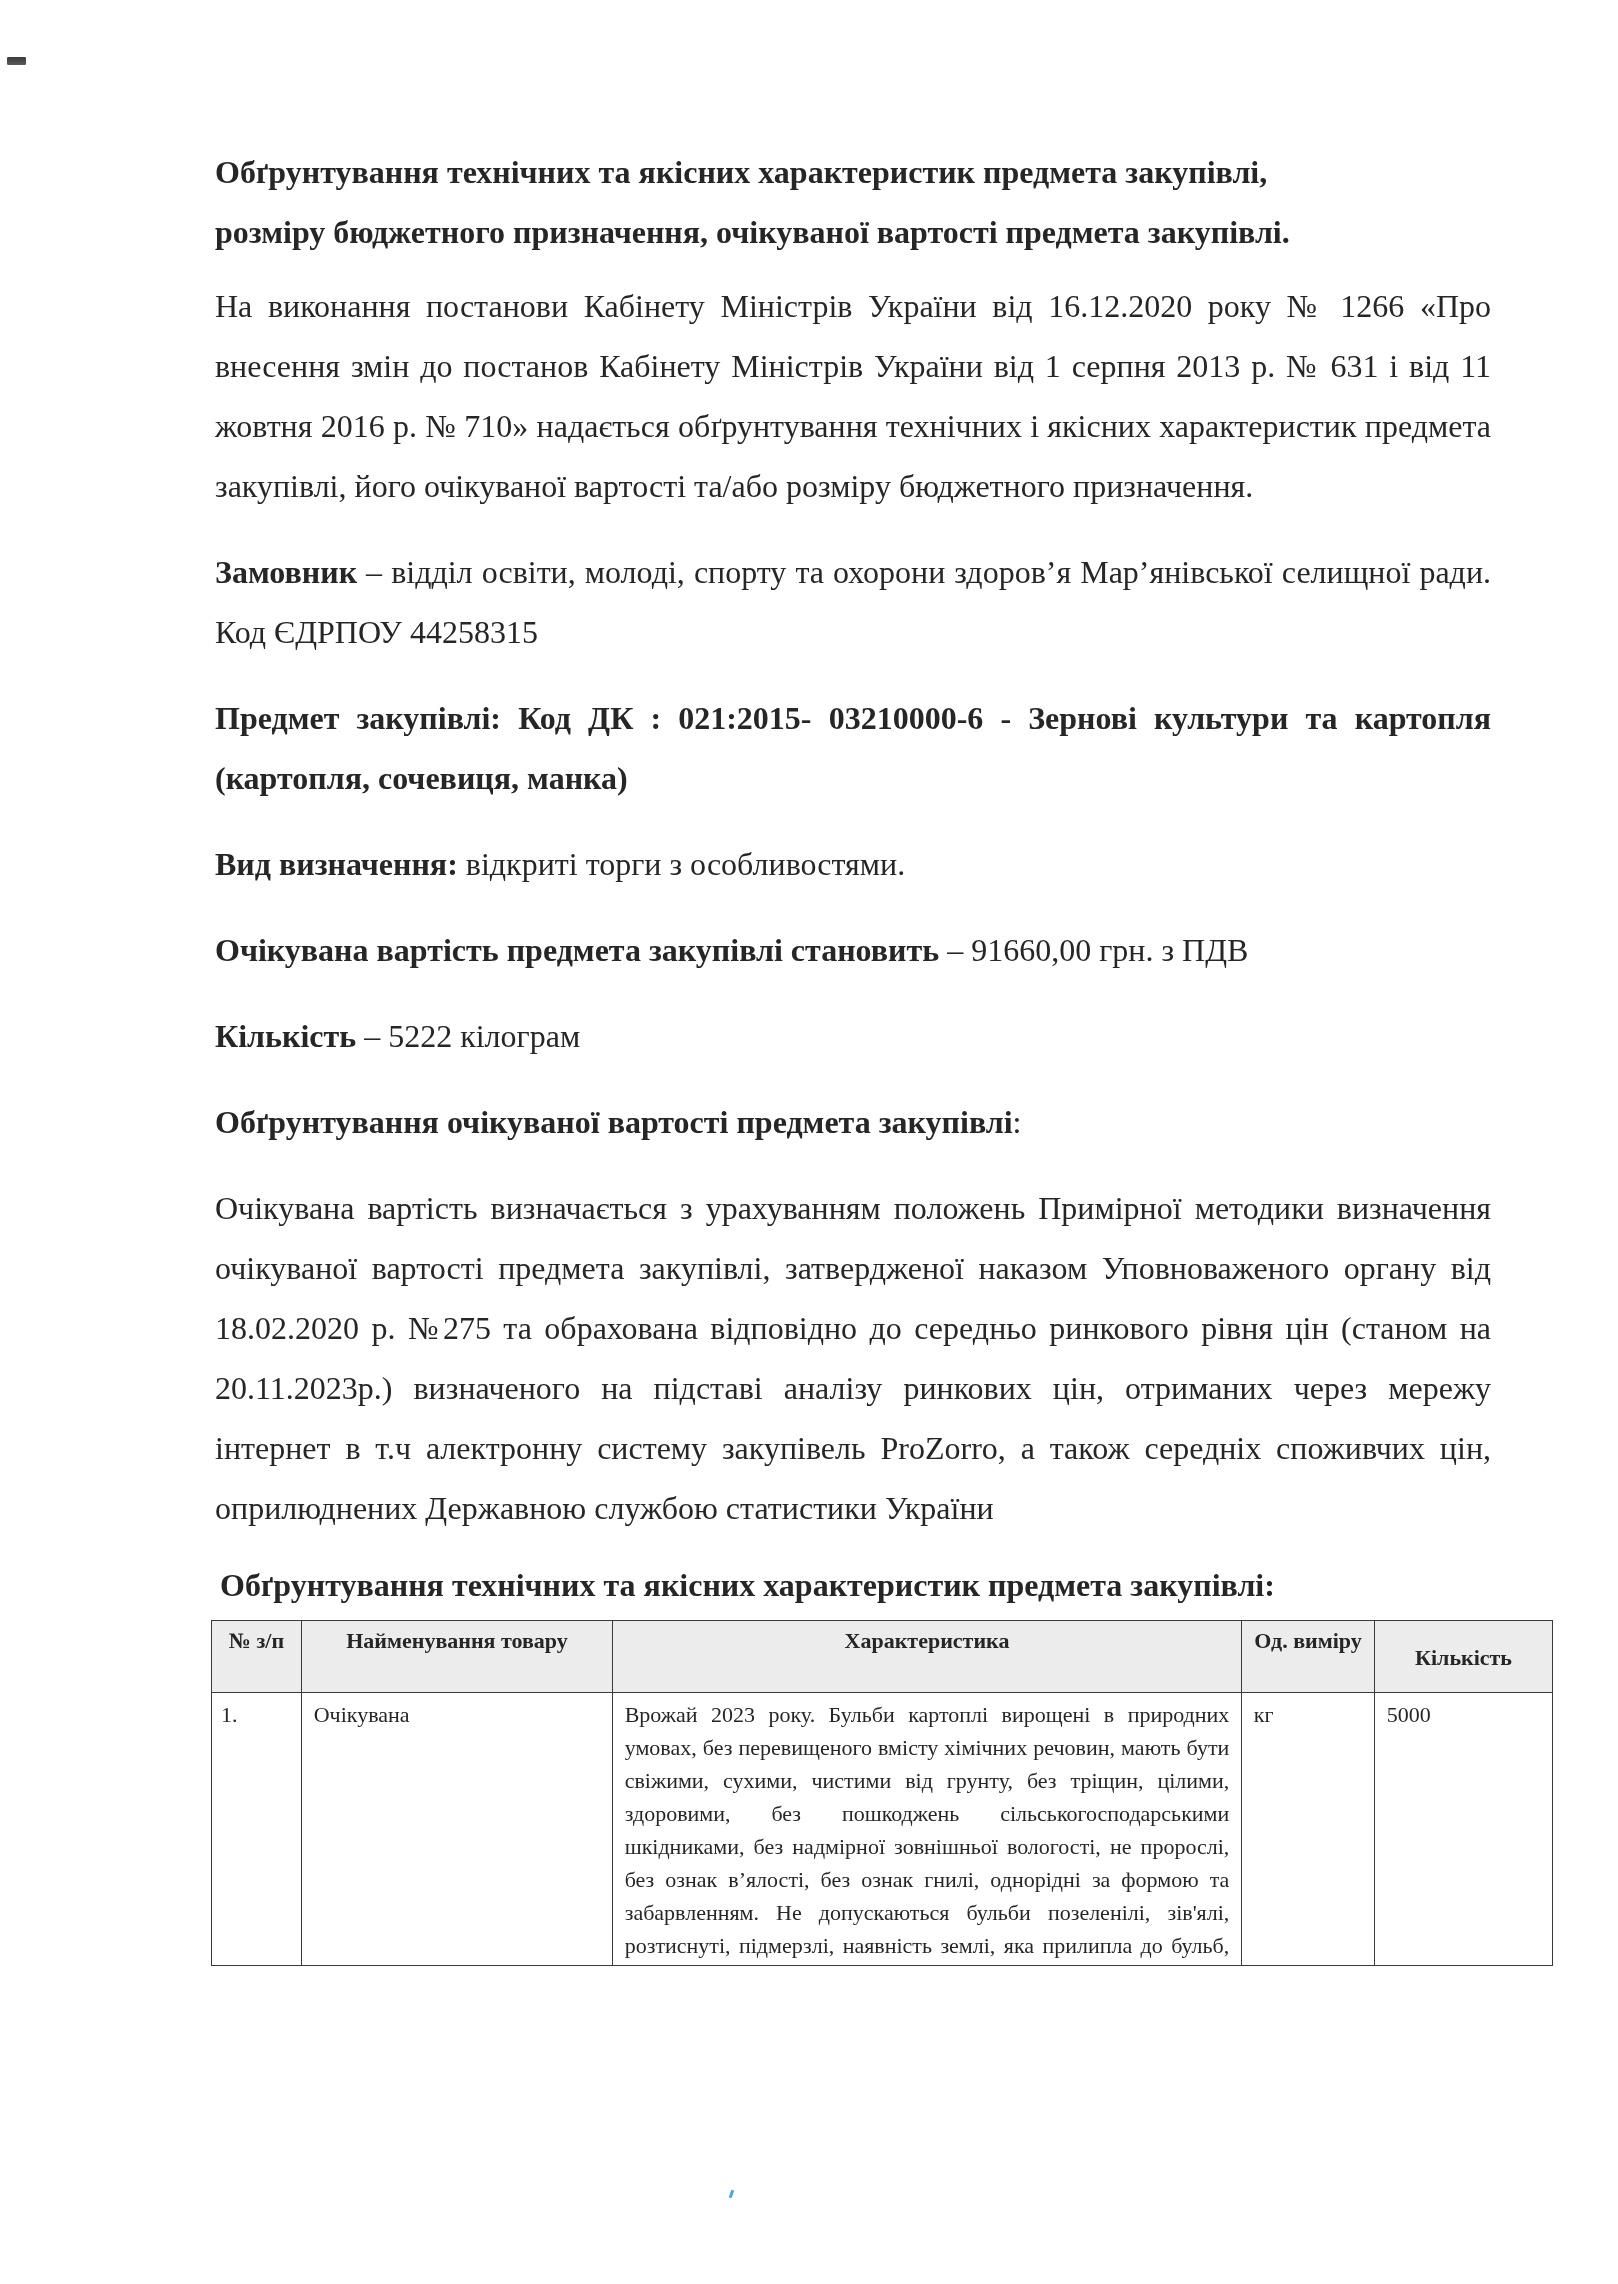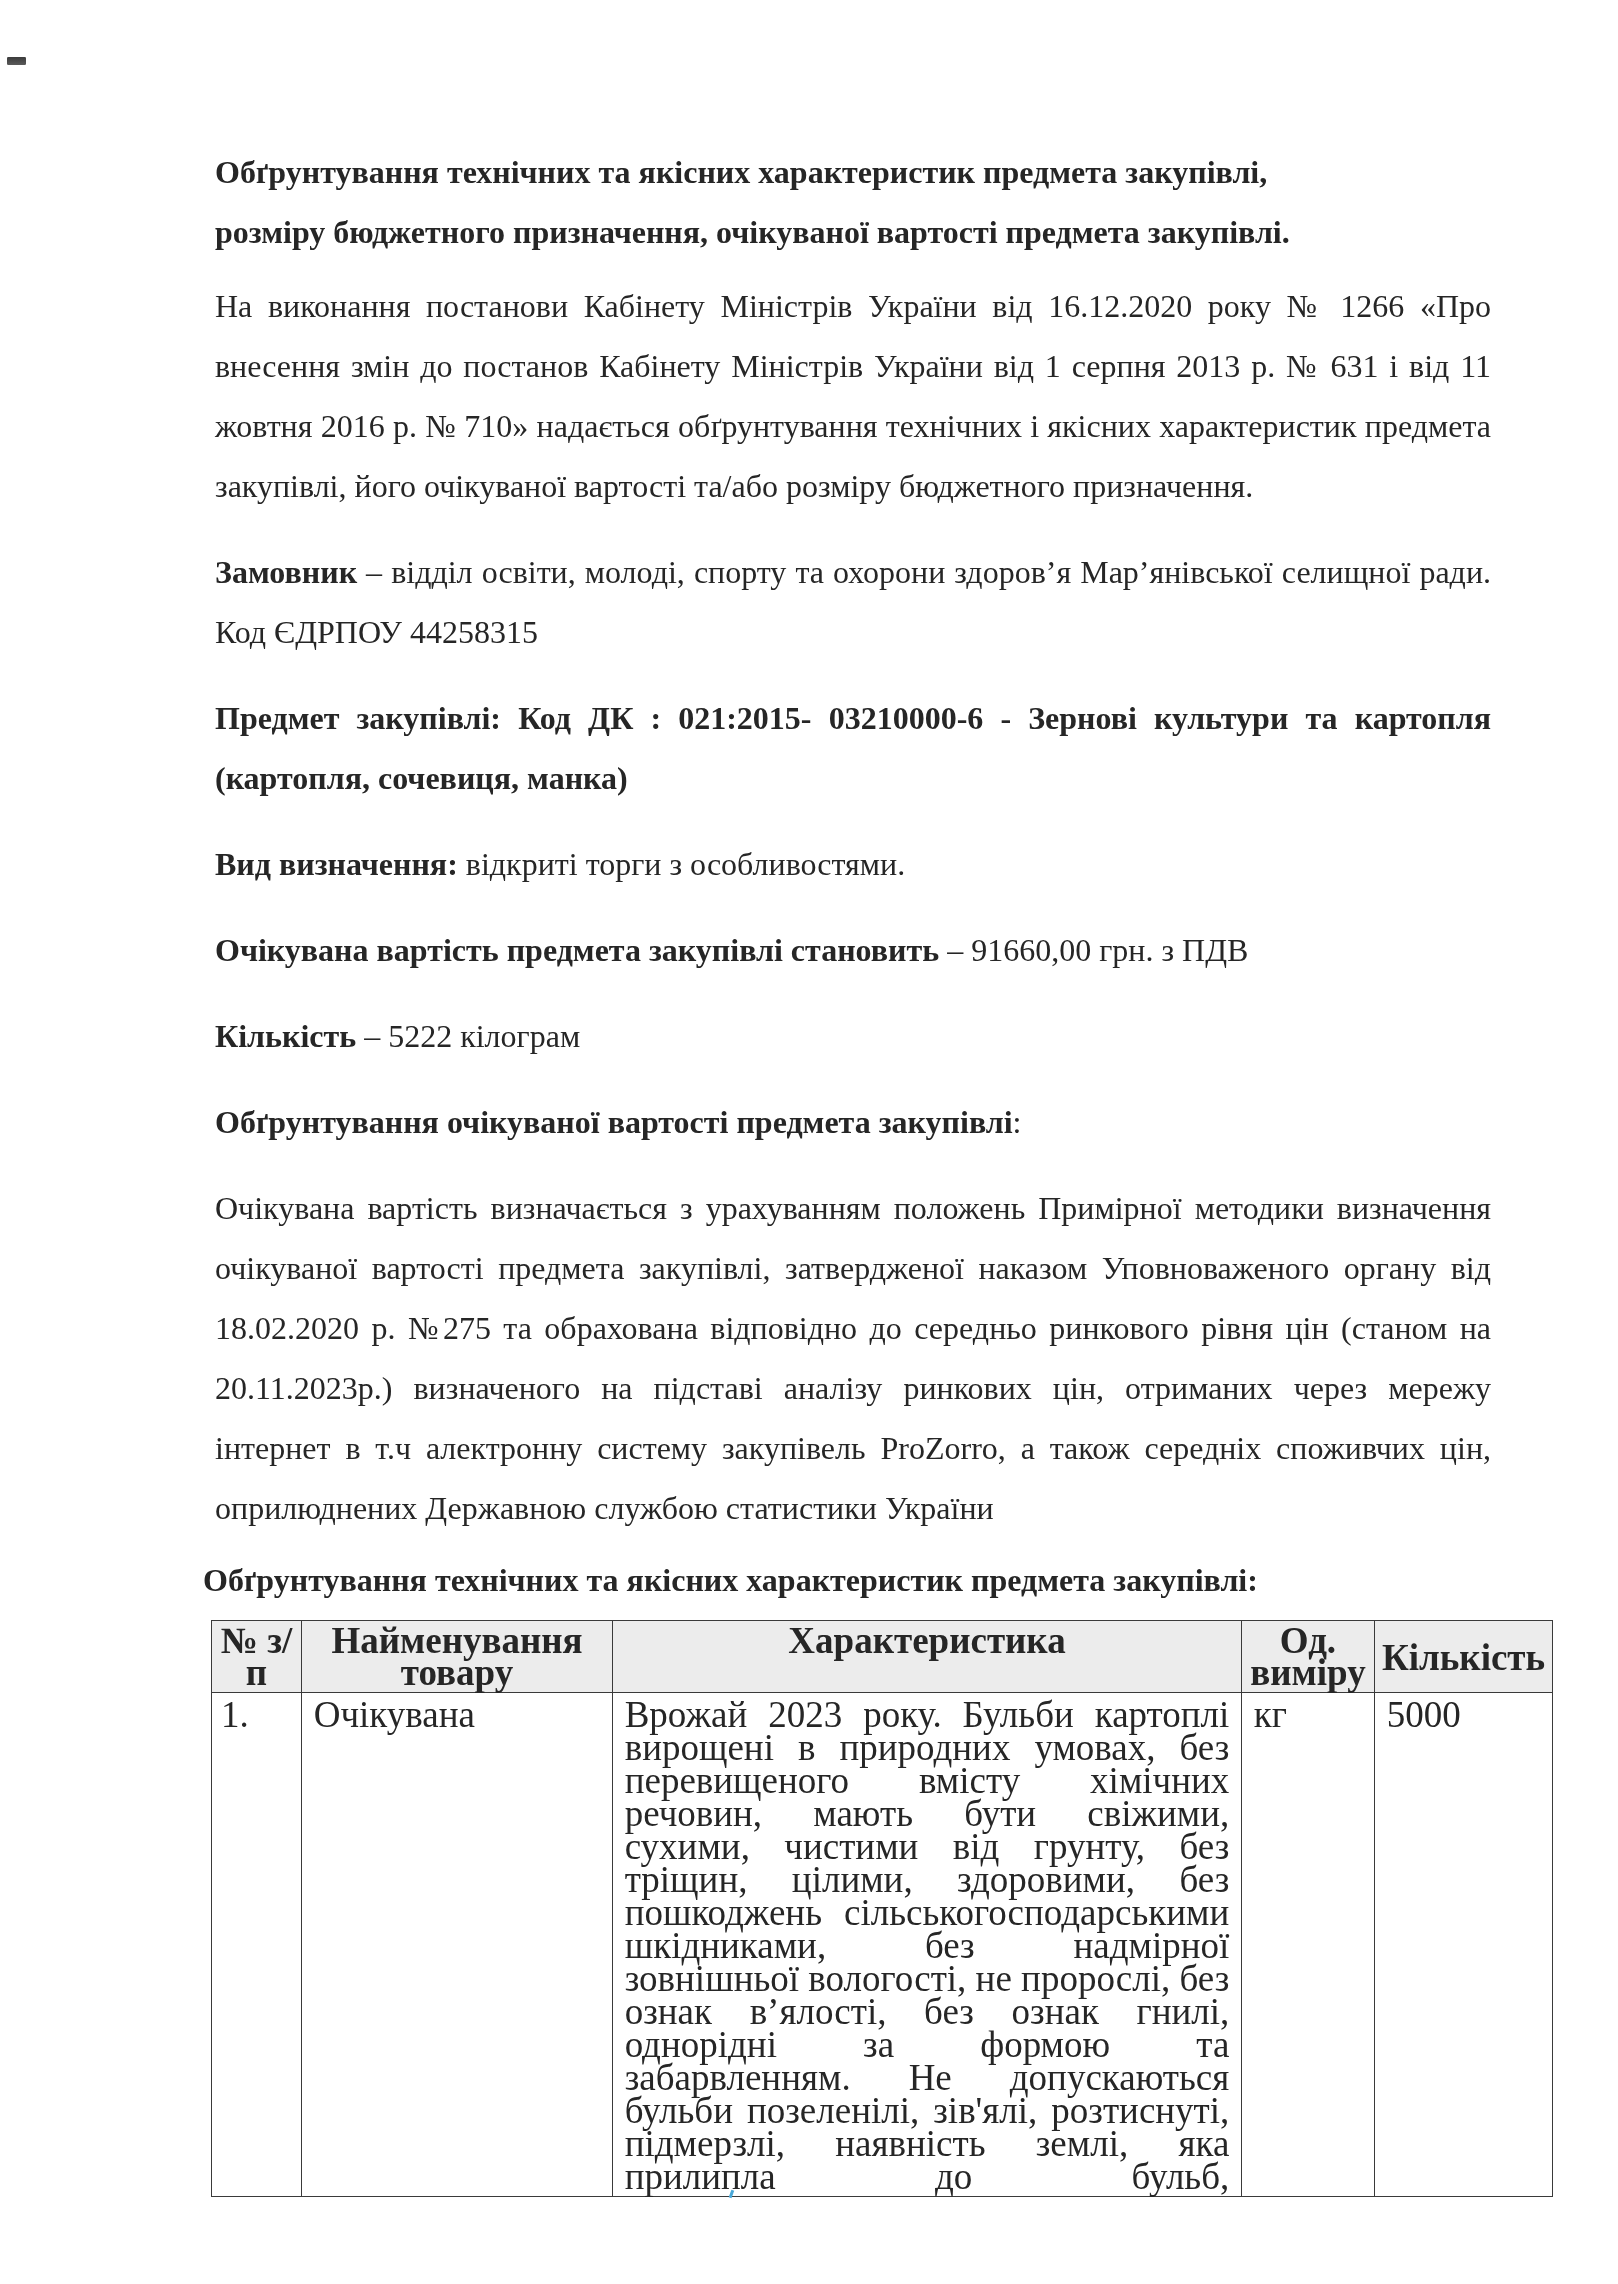--- a/index.html
+++ b/index.html
@@ -16,27 +16,27 @@
   .page {
     position: absolute; left: 203px; top: 130px; width: 1300px;
   }
   .para {
     font-size: 32px; line-height: 60px; text-align: justify;
     margin: 12px;
   }
   .b { font-weight: bold; }
   .title { margin-bottom: 14.3px; }
   .gap { margin-top: 26px; }
-  .heading { font-weight: bold; font-size: 32px; line-height: 60px; margin: 0; }
+  .heading { font-weight: bold; font-size: 32px; line-height: 60px; margin: 17px; }
 
   table.spec {
     position: absolute; left: 211px; top: 1620px; width: 1340px;
     border-collapse: collapse; table-layout: fixed;
     font-family: "Liberation Serif", "DejaVu Serif", serif;
-    font-size: 37px; color: #262626;
+    font-size: 22px; color: #262626;
   }
   table.spec th, table.spec td {
     border: 1.9px solid #3a3a3a; vertical-align: top;
   }
   table.spec thead th {
     background: #ececec; font-weight: bold; text-align: center;
     line-height: 32.5px; padding: 3.9px 2.6px 1.3px 2.6px; height: 66px;
   }
   table.spec tbody td { line-height: 33px; padding: 5.2px 11.7px 2.6px 11.7px; }
   td.num { text-align: left; padding-left: 9px !important; }

